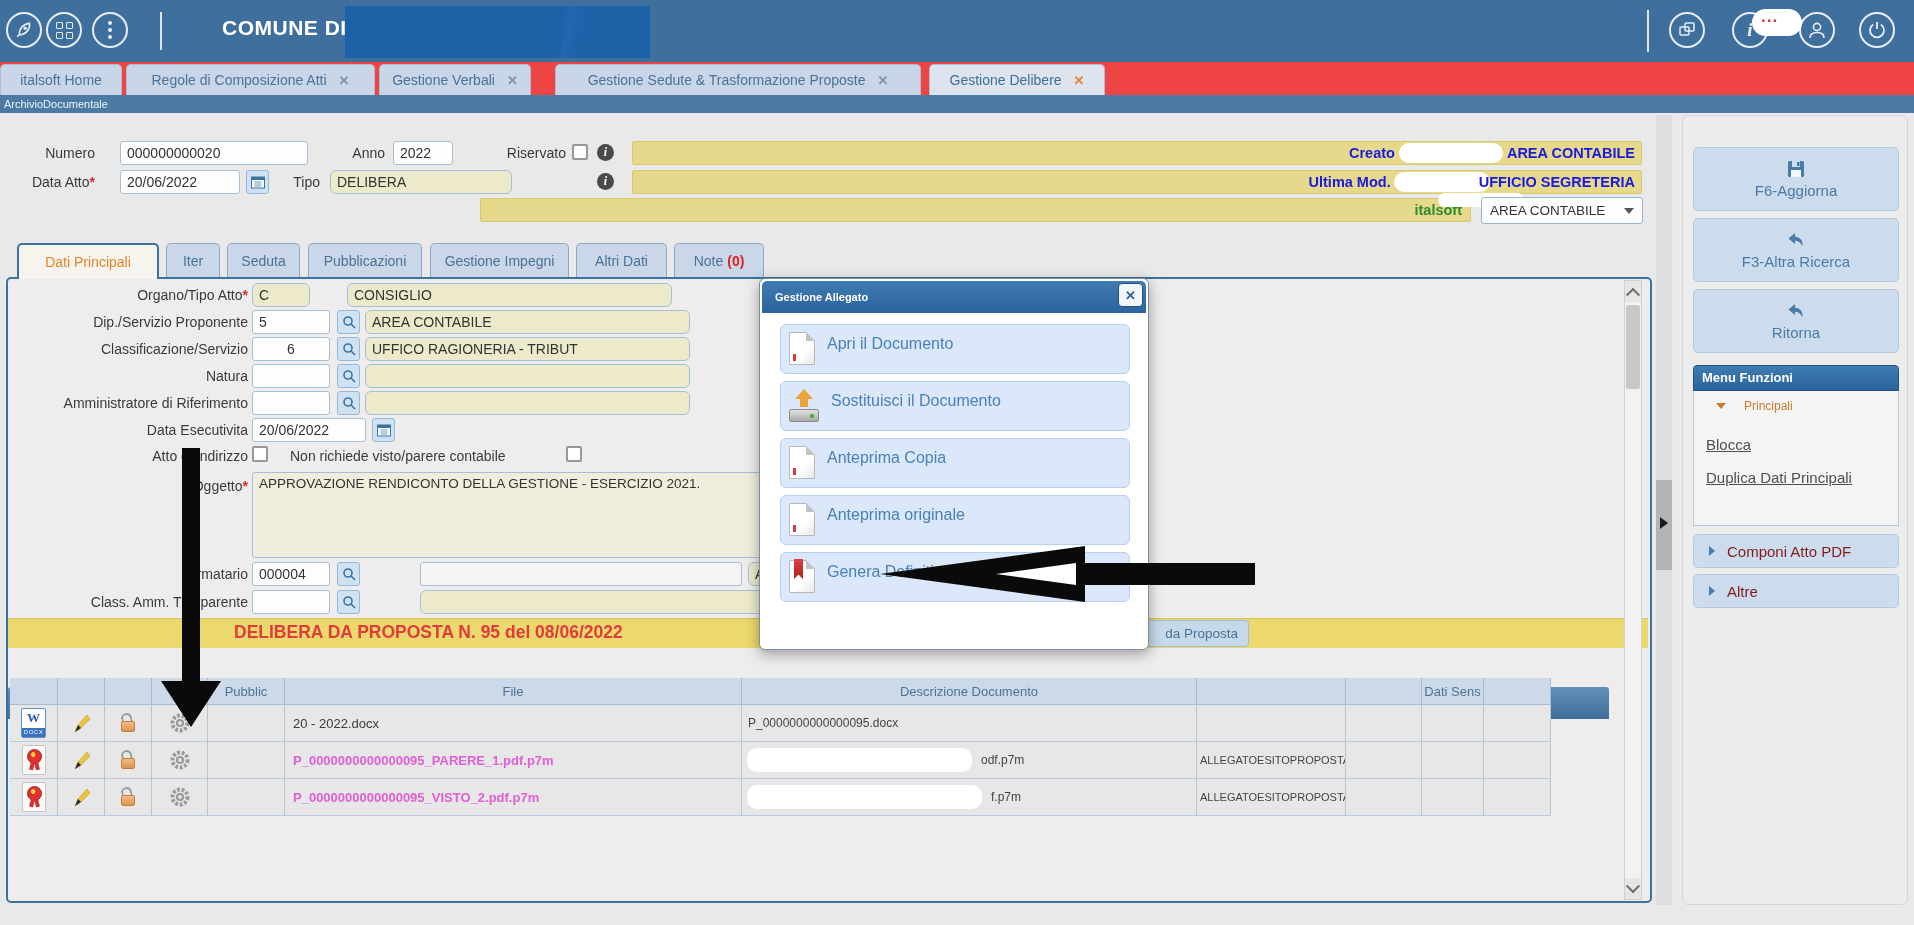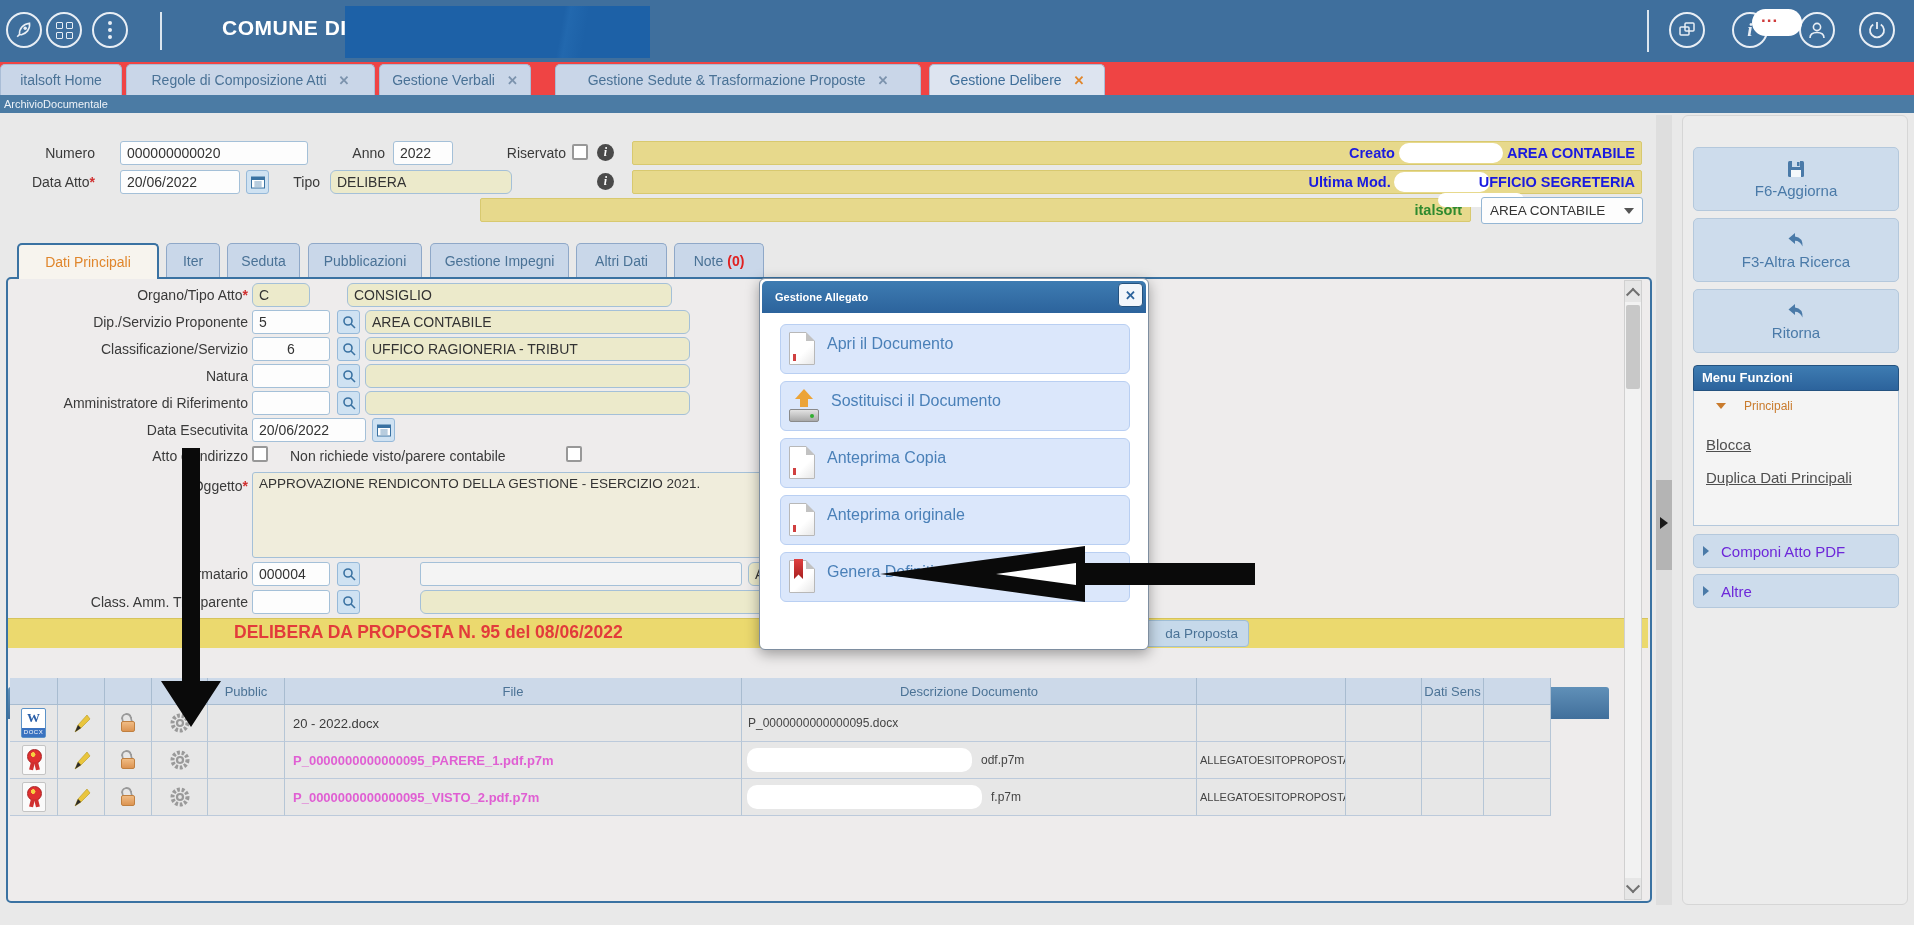--- a/index.html
+++ b/index.html
@@ -155,21 +155,21 @@
   .menu-h{position:absolute;left:10px;top:249px;width:206px;height:26px;background:linear-gradient(#3e7cb2,#2c639c);
     border:1px solid #24527f;border-radius:4px 4px 0 0;box-sizing:border-box;color:#fff;font-weight:bold;font-size:13px;
     line-height:24px;padding-left:8px;}
   .menu-sec{position:absolute;left:10px;top:275px;width:206px;height:135px;background:#f4f4f4;border:1px solid #b4c8dc;
     border-top:none;box-sizing:border-box;}
   .sec-head{display:flex;align-items:center;gap:18px;padding:8px 0 0 22px;font-size:12px;color:#c97b2d;cursor:pointer;}
   .tri-down{width:0;height:0;border-left:5px solid transparent;border-right:5px solid transparent;border-top:6px solid #c97b2d;}
   .tri-right{width:0;height:0;border-top:5px solid transparent;border-bottom:5px solid transparent;border-left:6px solid #4a7aa8;}
   .mlink{position:absolute;left:12px;font-size:15px;color:#4f4f4f;text-decoration:underline;cursor:pointer;width:180px;line-height:20px;}
   .accbar{position:absolute;left:10px;width:206px;height:34px;background:#cddcec;border:1px solid #b4c8dc;border-radius:5px;
-    box-sizing:border-box;display:flex;align-items:center;gap:12px;padding-left:9px;font-size:15px;color:#6d28d9;cursor:pointer;}
+    box-sizing:border-box;display:flex;align-items:center;gap:12px;padding-left:15px;font-size:15px;color:#7f1d1d;cursor:pointer;}
 </style>
 </head>
 <body>
 
 <div class="screen">
 
   <div class="topbar">
     <div class="circbtn" style="left:6px;">
       <svg width="22" height="22" viewBox="0 0 22 22">
           <path d="M6.5 15.5 C6 10 10 5 16.5 4.2 C17.5 10.5 13 14.5 8.5 15.8 Z" fill="none" stroke="#e8eef5" stroke-width="1.6"></path>

